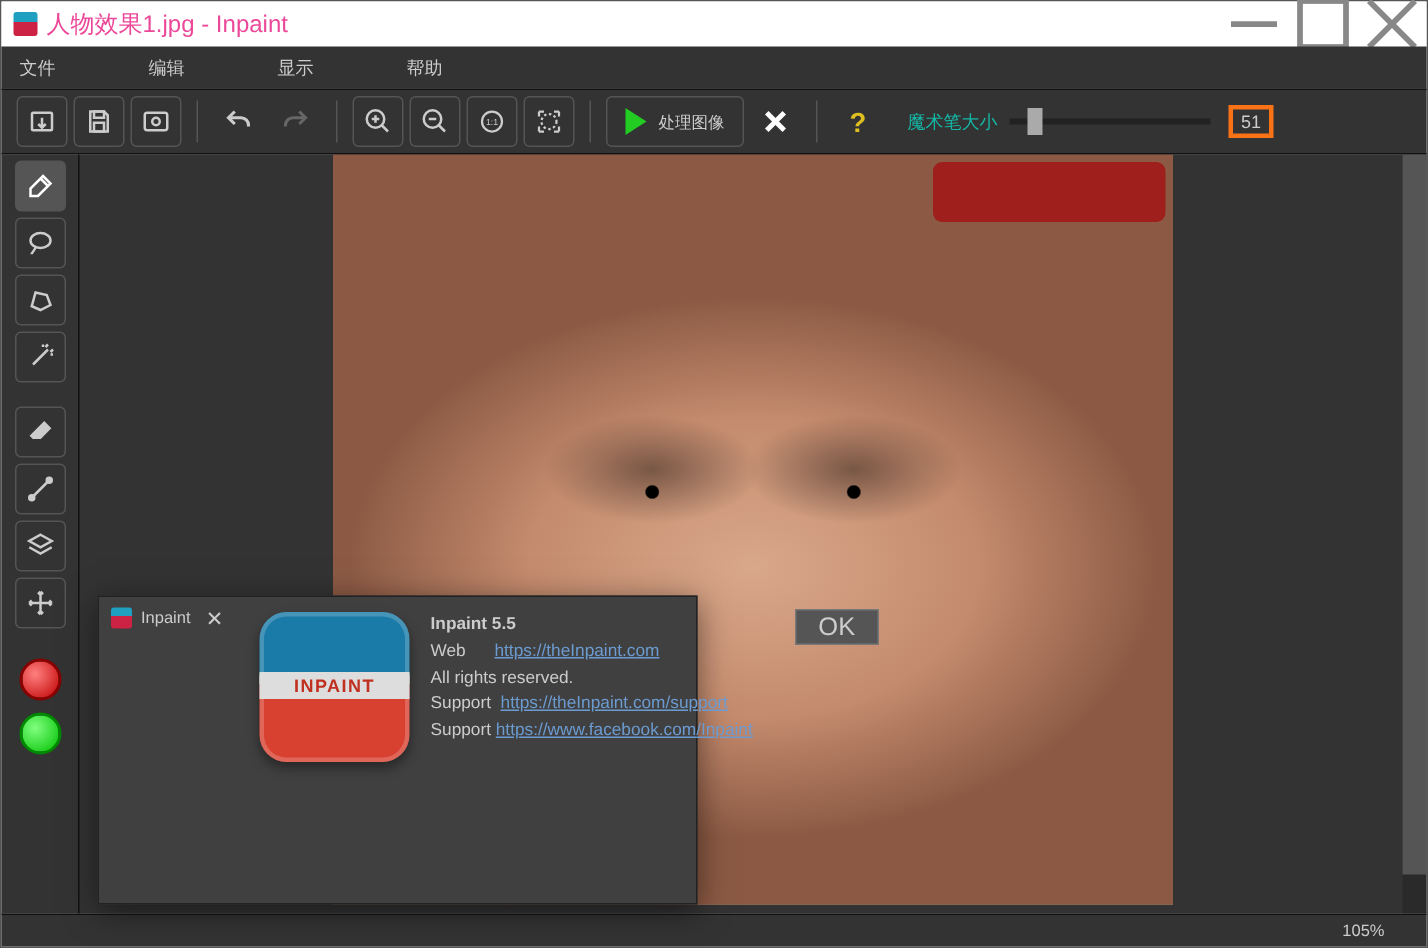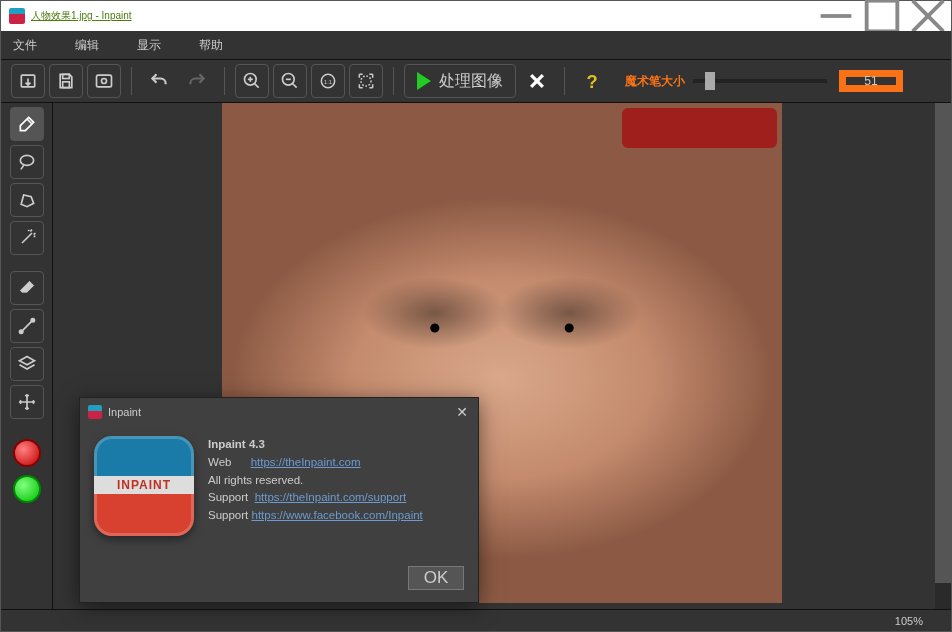--- a/index.html
+++ b/index.html
@@ -1,36 +1,36 @@
 <!DOCTYPE html>
 <html><head>
 <meta charset="utf-8">
 <style>
 * { margin:0; padding:0; box-sizing:border-box; font-family:"Microsoft YaHei","Segoe UI",sans-serif; }
 body { width:952px; height:632px; overflow:hidden; background:#fff; }
 .window { width:952px; height:632px; display:flex; flex-direction:column; border:1px solid #555; }
 .titlebar { height:30px; background:#fff; display:flex; align-items:center; padding:0 0 0 8px; }
 .titlebar .appicon { width:16px; height:16px; background:linear-gradient(#20a0c0 0 40%, #c24 40% 100%); border-radius:2px; margin-right:6px; }
-.titlebar .title { font-size:10px; color:#4d7c0f; flex:1;text-decoration:underline; }
+.titlebar .title { font-size:16px; color:#ec4899; flex:1; }
 .winctrls { display:flex; height:30px; }
 .winctrls div { width:46px; height:30px; display:flex; align-items:center; justify-content:center; color:#888; font-size:14px; }
-.menubar { height:28px; background:#333; display:flex; align-items:center; padding:0 12px; gap:38px; }
+.menubar { height:28px; background:#333; display:flex; align-items:center; padding:0 12px; gap:62px; }
 .menubar span { color:#ccc; font-size:12px; cursor:pointer; }
 .toolbar { height:44px; background:#333; border-top:1px solid #111; border-bottom:1px solid #111; display:flex; align-items:center; padding:0 10px; gap:4px; }
 .tbtn { width:34px; height:34px; border:1px solid #555; border-radius:4px; display:flex; align-items:center; justify-content:center; color:#ccc; cursor:pointer; background:#333; }
 .tbtn.nb { border:none; }
 .tbtn svg { width:20px; height:20px; }
 .sep { width:1px; height:28px; background:#555; margin:0 6px; }
-.processbtn { height:34px; border:1px solid #555; border-radius:4px; display:flex; align-items:center; padding:0 12px; gap:8px; color:#ccc; font-size:16px; cursor:pointer; }
+.processbtn { height:34px; border:1px solid #555; border-radius:4px; display:flex; align-items:center; padding:0 12px; gap:8px; color:#ccc; font-size:11px; cursor:pointer; }
 .processbtn .play { width:0; height:0; border-left:14px solid #2c2; border-top:9px solid transparent; border-bottom:9px solid transparent; }
 .slider-wrap { display:flex; align-items:center; gap:8px; margin-left:12px; }
-.slider-wrap .lbl { color:#f97316; font-size:12px;font-weight:bold; }
+.slider-wrap .lbl { color:#14b8a6; font-size:12px; }
 .slider { width:134px; height:4px; background:#222; position:relative; }
 .slider .thumb { position:absolute; width:10px; height:18px; background:#aaa; top:-7px; left:12px; }
-.sizebox { width:64px; height:22px; border:7px solid #f97316; background:#333; color:#ccc; font-size:12px; text-align:right; margin-left:8px; display:flex; align-items:center; justify-content:center; }
+.sizebox { width:30px; height:22px; border:3px solid #f97316; background:#333; color:#ccc; font-size:12px; text-align:right; margin-left:8px; display:flex; align-items:center; justify-content:center; }
 .main { flex:1; display:flex; background:#333; position:relative; }
 .sidebar { width:52px; display:flex; flex-direction:column; align-items:center; padding:4px 0; gap:4px; border-right:1px solid #111; }
 .sbtn { width:34px; height:34px; border:1px solid #555; border-radius:4px; display:flex; align-items:center; justify-content:center; color:#ccc; cursor:pointer; }
 .sbtn.active { background:#555; }
 .sbtn svg { width:20px; height:20px; }
 .colorbtn { width:28px; height:28px; border-radius:50%; margin-top:4px; cursor:pointer; }
 .colorbtn.red { background:radial-gradient(circle at 35% 35%, #ff8080, #c00000); border:2px solid #800; }
 .colorbtn.green { background:radial-gradient(circle at 35% 35%, #80ff80, #00c000); border:2px solid #080; }
 .canvas { flex:1; position:relative; display:flex; align-items:flex-start; justify-content:center; overflow:hidden; }
 .scrollv { position:absolute; right:0; top:0; width:16px; height:100%; background:#2a2a2a; }
@@ -39,21 +39,21 @@
   background:
     radial-gradient(circle at 38% 45%, #000 4px, transparent 5px),
     radial-gradient(circle at 62% 45%, #000 4px, transparent 5px),
     radial-gradient(ellipse 120px 60px at 38% 42%, rgba(0,0,0,0.4),transparent 60%),
     radial-gradient(ellipse 120px 60px at 62% 42%, rgba(0,0,0,0.4),transparent 60%),
     radial-gradient(ellipse 300px 200px at 50% 55%, #d9a78a, #c48b6e 50%, #8c5a44 90%),
     linear-gradient(180deg, #3a2418 0%, #5a3420 15%, #d9a78a 15%);
 }
 .image::before { content:""; position:absolute; top:5px; right:5px; width:155px; height:40px; background:#a01818; border-radius:6px; opacity:0.9; }
 .statusbar { height:22px; background:#333; border-top:1px solid #111; display:flex; align-items:center; justify-content:flex-end; padding-right:28px; color:#ccc; font-size:11px; }
-.about { position:absolute; left:78px; top:294px; width:400px; height:206px; background:#404040; border:1px solid #222; box-shadow:0 4px 20px rgba(0,0,0,0.5); display:flex; flex-direction:column; z-index:10; }
+.about { position:absolute; left:64px; top:294px; width:400px; height:206px; background:#404040; border:1px solid #222; box-shadow:0 4px 20px rgba(0,0,0,0.5); display:flex; flex-direction:row; z-index:10; }
 .about-tb { height:28px; background:#404040; display:flex; align-items:center; padding:0 0 0 8px; }
 .about-tb .appicon { width:14px; height:14px; background:linear-gradient(#20a0c0 0 40%, #c24 40% 100%); border-radius:2px; margin-right:6px; }
 .about-tb .t { color:#ccc; font-size:11px; flex:1; }
 .about-tb .x { width:32px; height:28px; display:flex; align-items:center; justify-content:center; color:#ccc; font-size:14px; cursor:pointer; }
 .about-body { flex:1; display:flex; padding:10px 14px; gap:14px; }
 .about-logo { width:100px; height:100px; border-radius:18px; position:relative;
   background:linear-gradient(#1a7aa8 0 42%, #e0e0e0 42% 48%, #d84030 48% 100%);
   box-shadow:inset 0 0 0 3px rgba(255,255,255,0.2), 0 4px 8px rgba(0,0,0,0.4);
   display:flex; align-items:center; justify-content:center; flex-shrink:0;
 }
@@ -250,21 +250,21 @@
       <div class="about-tb">
         <div class="appicon"></div>
         <div class="t">Inpaint</div>
         <div class="x">✕</div>
       </div>
       <div class="about-body">
         <div class="about-logo">
           <div class="strip">INPAINT</div>
         </div>
         <div class="about-text">
-          <div class="row"><b>Inpaint 4.3</b></div>
+          <div class="row"><b>Inpaint 5.5</b></div>
           <div class="row"><span>Web</span>&nbsp;&nbsp;&nbsp;&nbsp;&nbsp;&nbsp;<a>https://theInpaint.com</a></div>
           <div class="row">All rights reserved.</div>
           <div class="row"><span>Support</span>&nbsp;&nbsp;<a>https://theInpaint.com/support</a></div>
           <div class="row"><span>Support</span>&nbsp;<a>https://www.facebook.com/Inpaint</a></div>
         </div>
       </div>
       <div class="about-footer">
         <div class="okbtn">OK</div>
       </div>
     </div>

